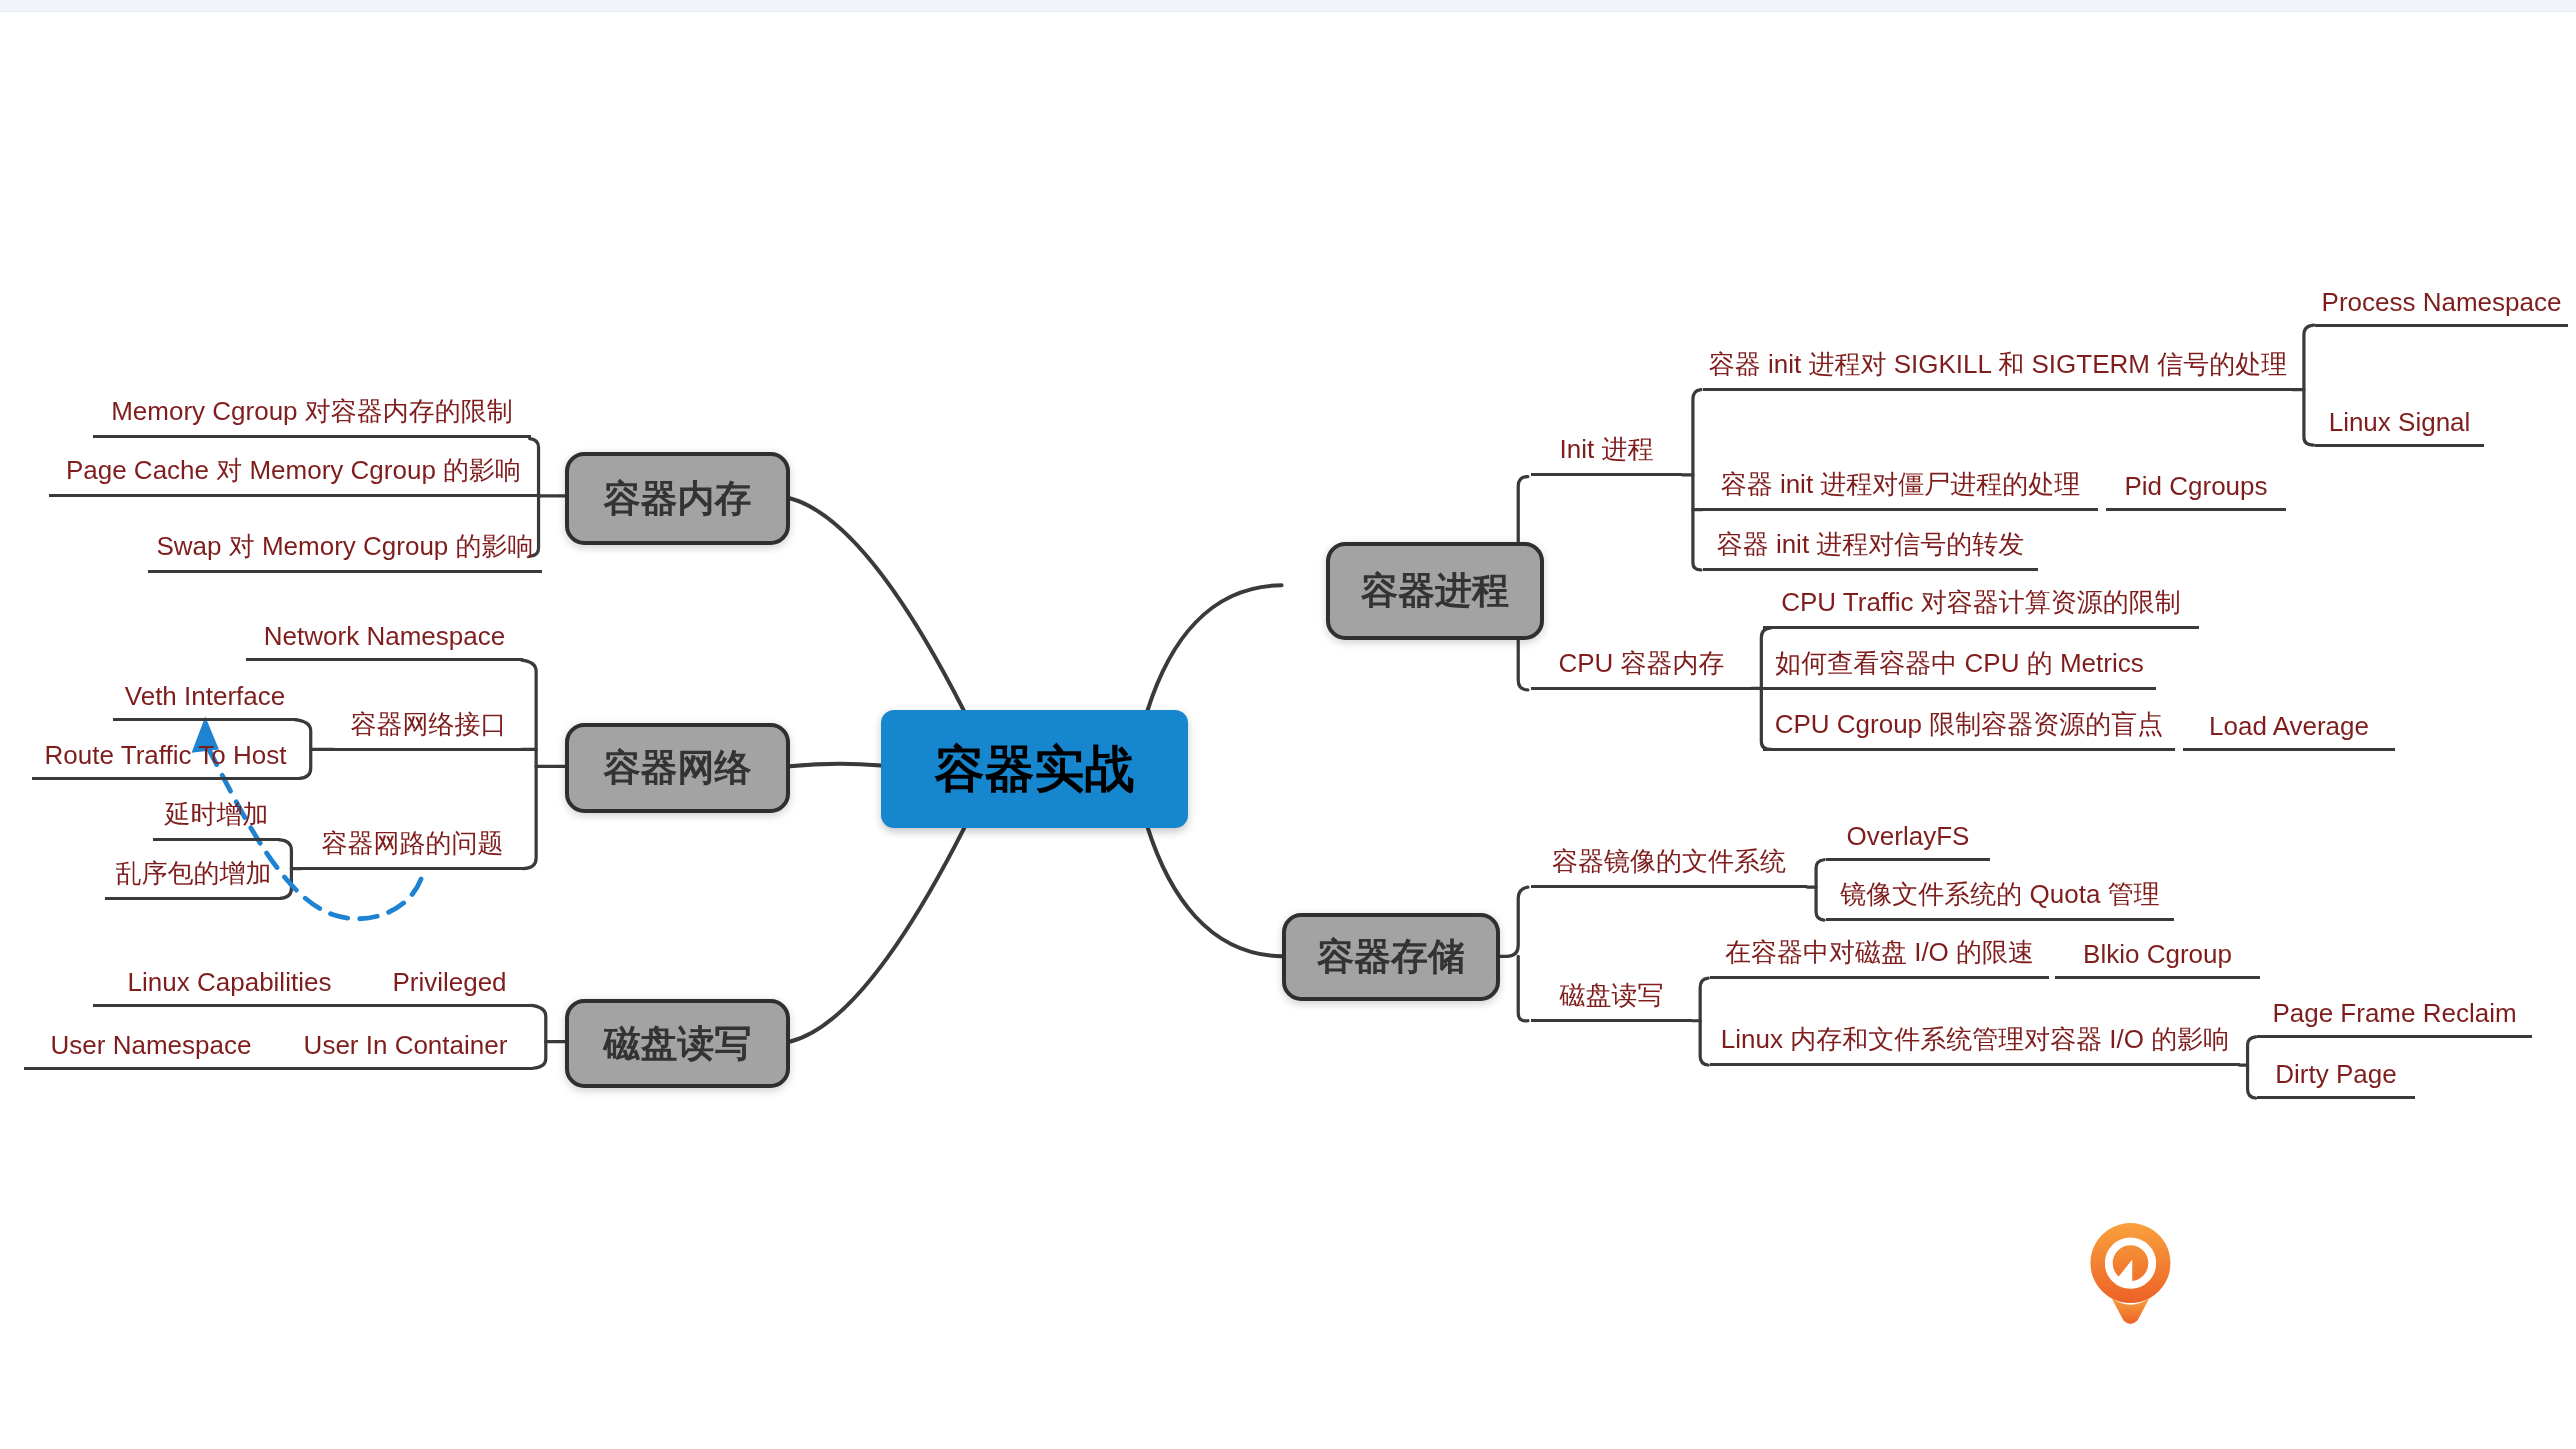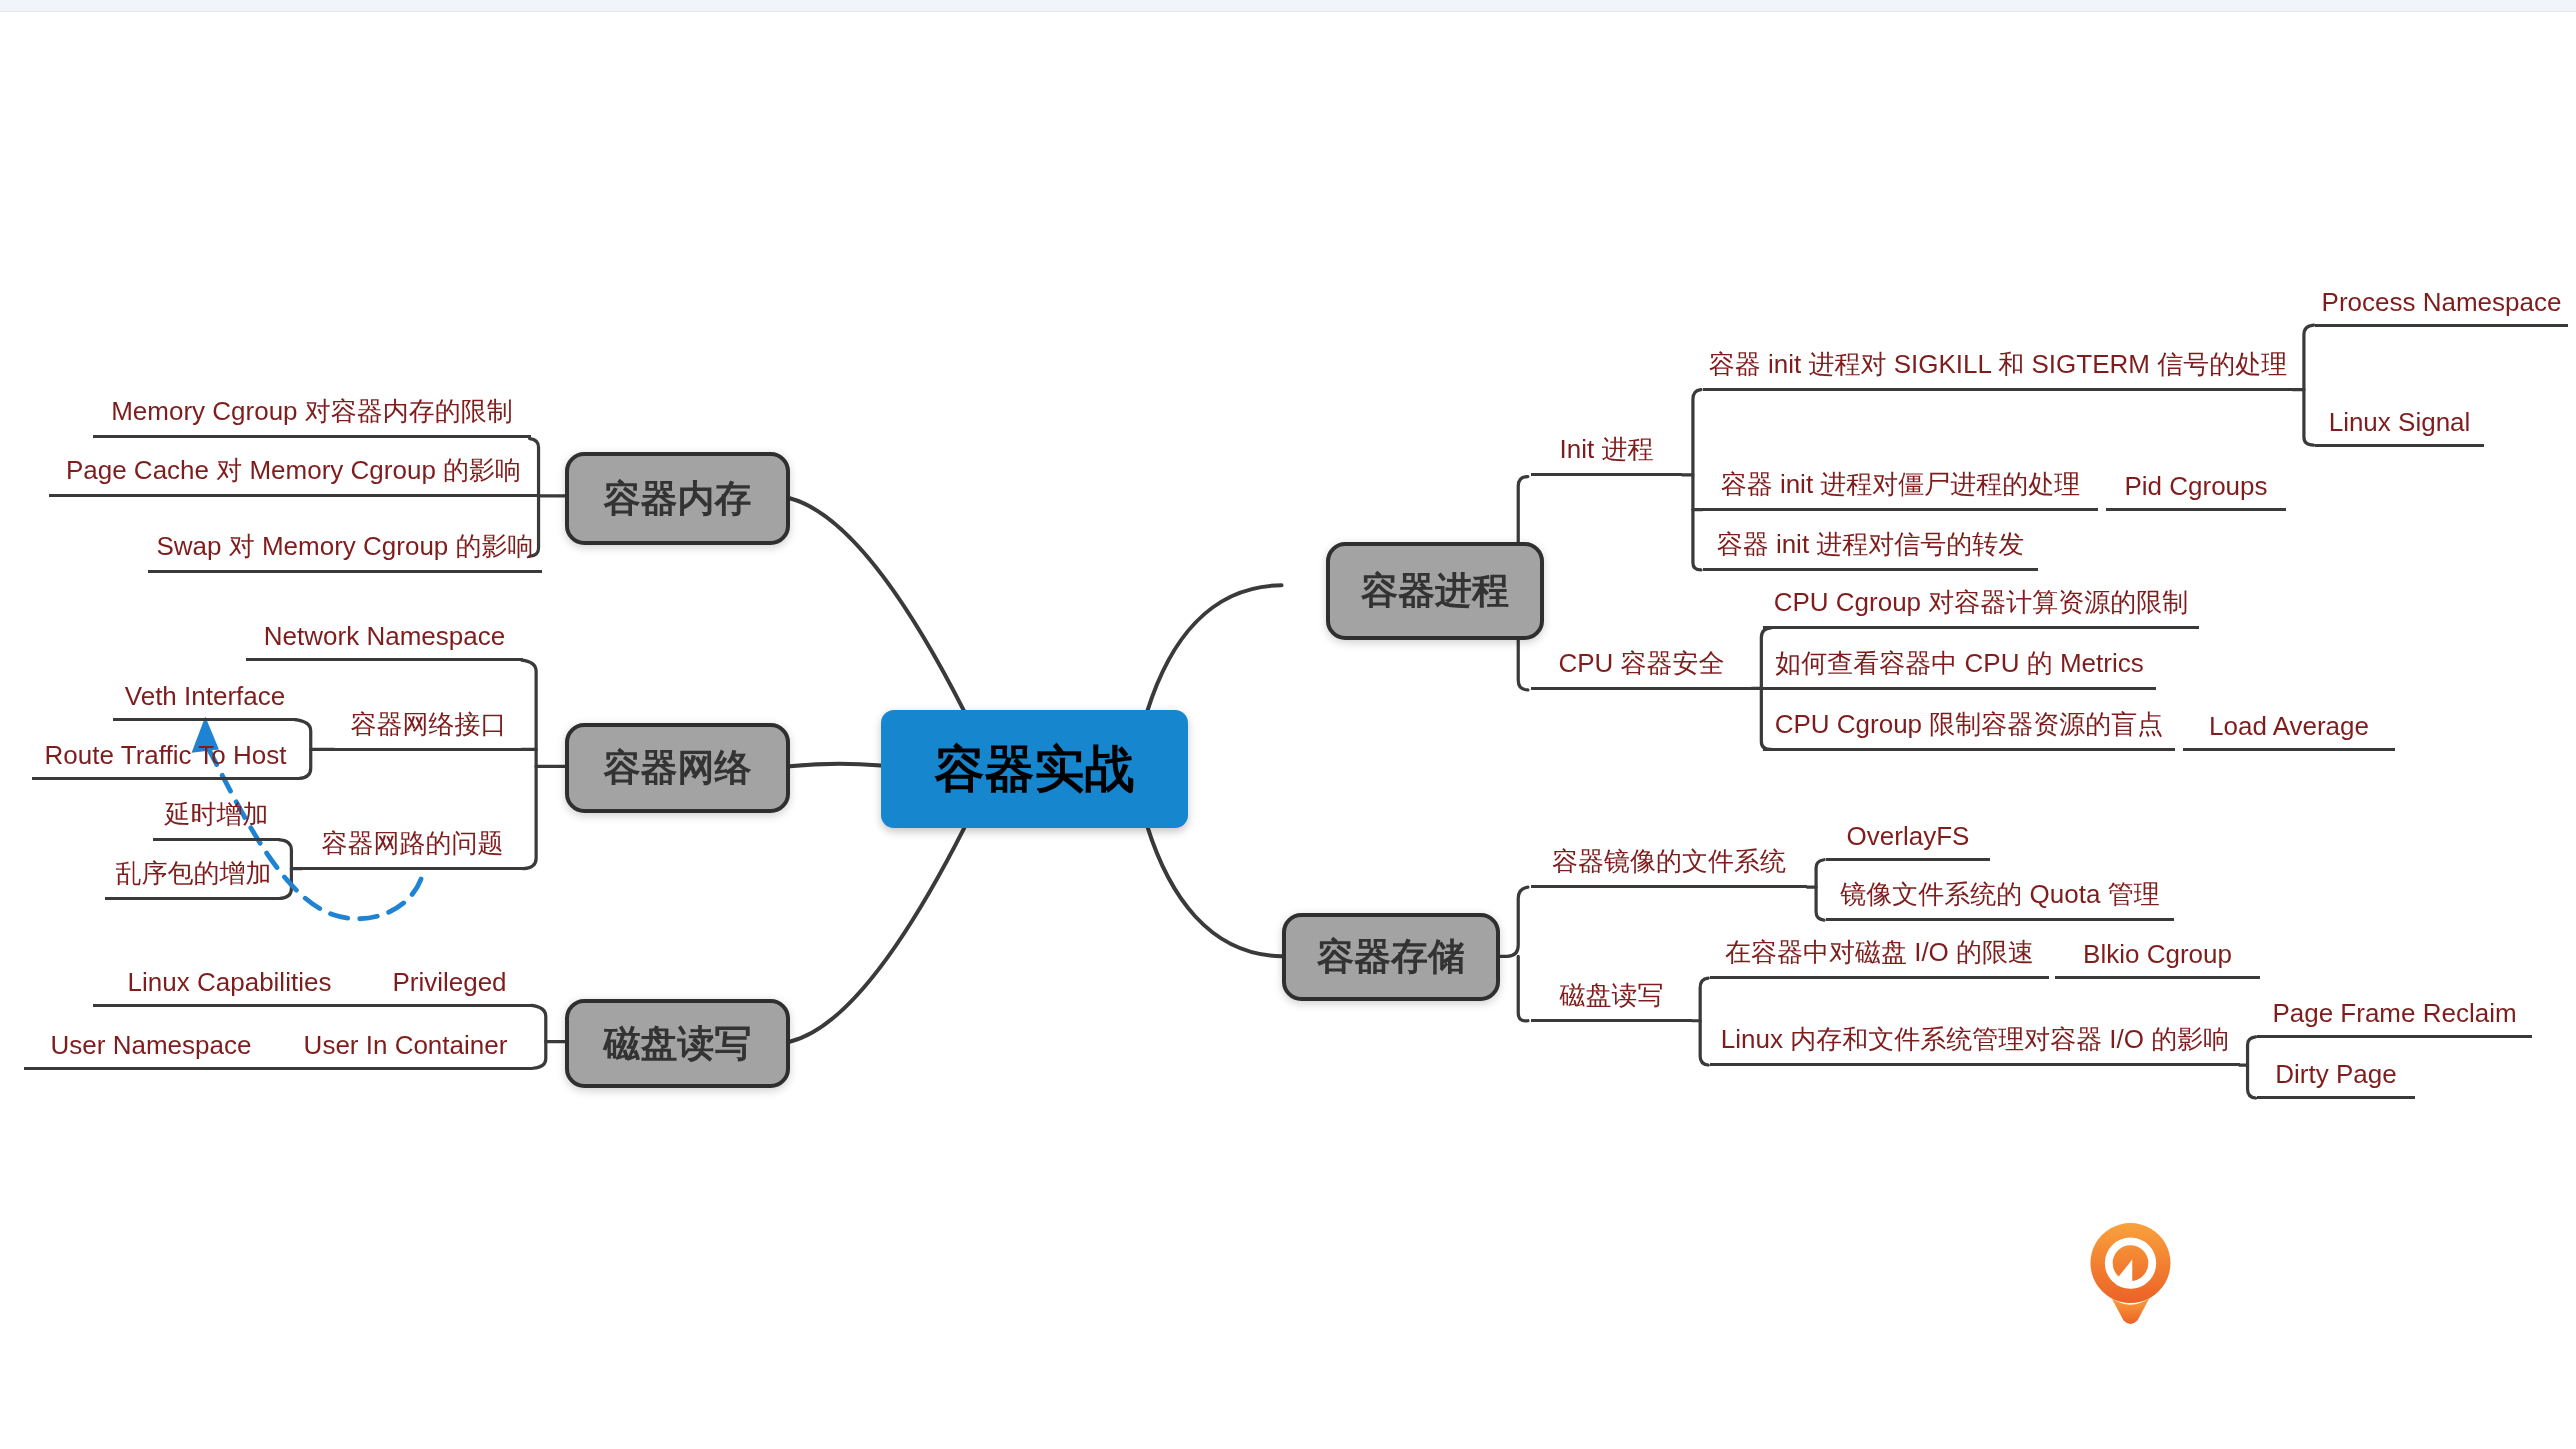--- a/index.html
+++ b/index.html
@@ -124,22 +124,22 @@
 <div class="leaf" style="left:24px;top:1030px;width:254px;">User Namespace</div>
 <div class="leaf" style="left:278px;top:1030px;width:255px;">User In Container</div>
 
 <div class="leaf" style="left:1531px;top:436px;width:151px;">Init 进程</div>
 <div class="leaf" style="left:1703px;top:351px;width:590px;">容器 init 进程对 SIGKILL 和 SIGTERM 信号的处理</div>
 <div class="leaf" style="left:2315px;top:287px;width:253px;">Process Namespace</div>
 <div class="leaf" style="left:2315px;top:407px;width:169px;">Linux Signal</div>
 <div class="leaf" style="left:1703px;top:471px;width:395px;">容器 init 进程对僵尸进程的处理</div>
 <div class="leaf" style="left:2106px;top:471px;width:180px;">Pid Cgroups</div>
 <div class="leaf" style="left:1703px;top:531px;width:335px;">容器 init 进程对信号的转发</div>
-<div class="leaf" style="left:1531px;top:650px;width:221px;">CPU 容器安全</div>
-<div class="leaf" style="left:1763px;top:589px;width:436px;">CPU Cgroup 对容器计算资源的限制</div>
+<div class="leaf" style="left:1531px;top:650px;width:221px;">CPU 容器内存</div>
+<div class="leaf" style="left:1763px;top:589px;width:436px;">CPU Traffic 对容器计算资源的限制</div>
 <div class="leaf" style="left:1763px;top:650px;width:393px;">如何查看容器中 CPU 的 Metrics</div>
 <div class="leaf" style="left:1763px;top:711px;width:412px;">CPU Cgroup 限制容器资源的盲点</div>
 <div class="leaf" style="left:2183px;top:711px;width:212px;">Load Average</div>
 
 <div class="leaf" style="left:1531px;top:848px;width:276px;">容器镜像的文件系统</div>
 <div class="leaf" style="left:1826px;top:821px;width:164px;">OverlayFS</div>
 <div class="leaf" style="left:1826px;top:881px;width:348px;">镜像文件系统的 Quota 管理</div>
 <div class="leaf" style="left:1531px;top:982px;width:161px;">磁盘读写</div>
 <div class="leaf" style="left:1710px;top:939px;width:339px;">在容器中对磁盘 I/O 的限速</div>
 <div class="leaf" style="left:2055px;top:939px;width:205px;">Blkio Cgroup</div>

